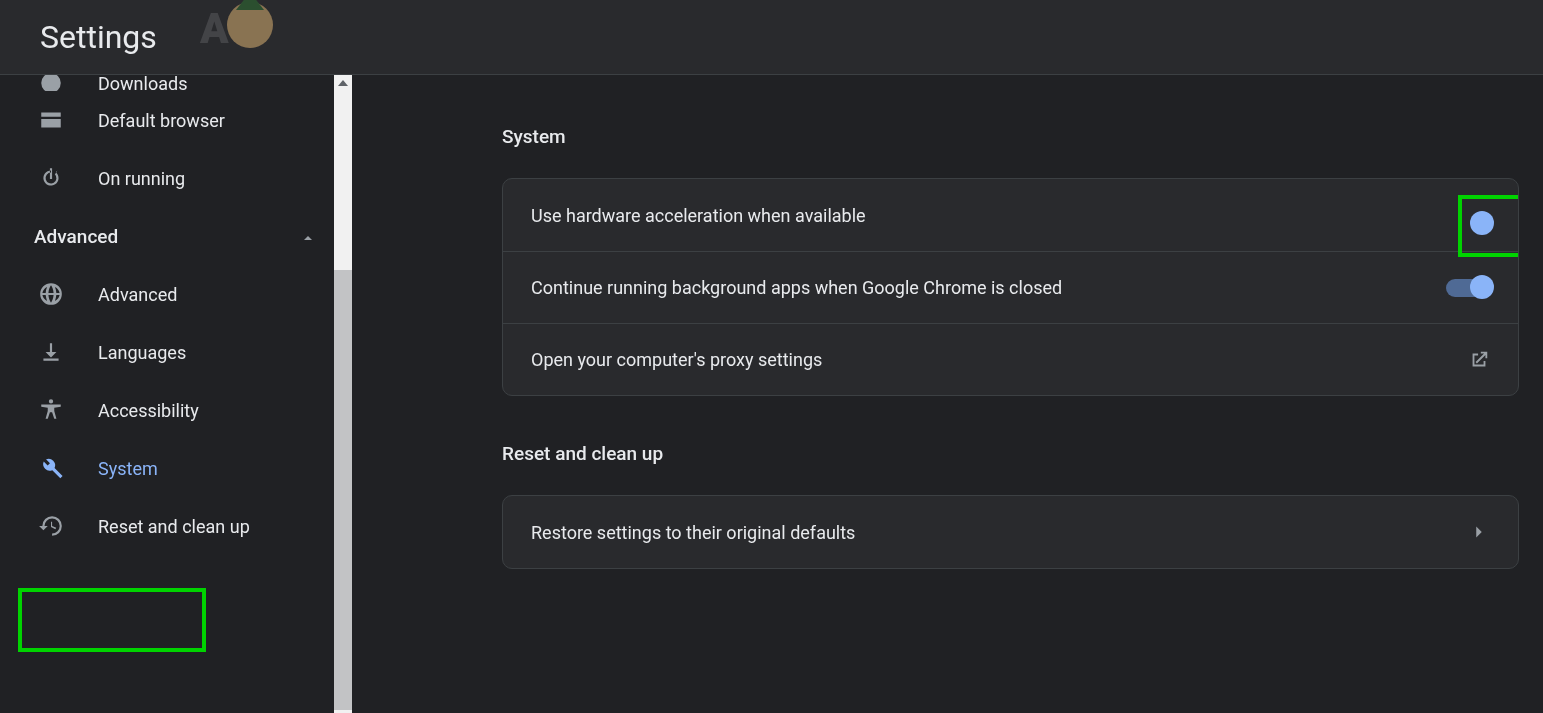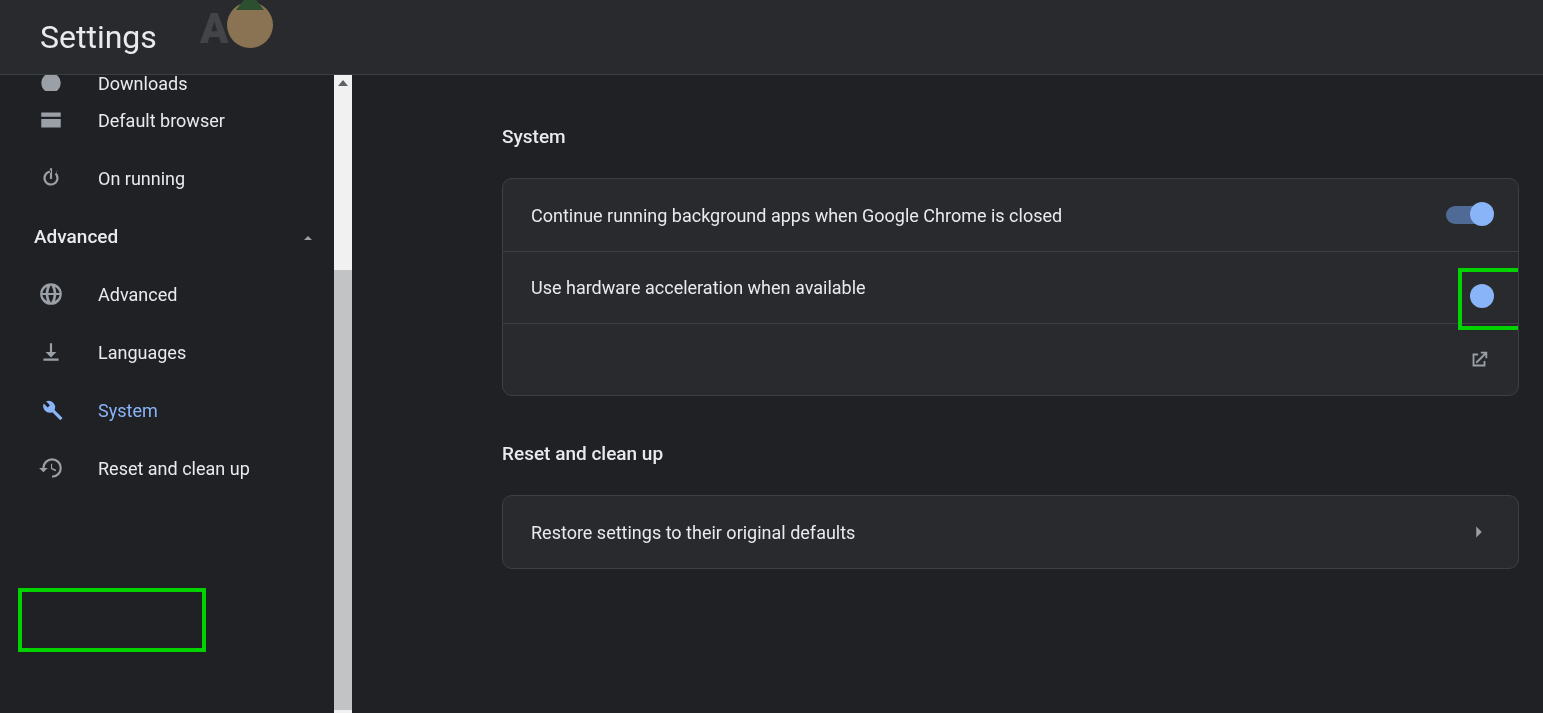--- a/index.html
+++ b/index.html
@@ -257,20 +257,26 @@
           <use href="#i-globe"></use>
         </svg>
       <span>Advanced</span>
     </div>
     <div class="nav-item">
       <svg class="ic" viewBox="0 0 24 24">
           <use href="#i-download"></use>
         </svg>
       <span>Languages</span>
     </div>
+    <div class="nav-item">
+      <svg class="ic" viewBox="0 0 24 24">
+          <use href="#i-accessibility"></use>
+        </svg>
+      <span>Accessibility</span>
+    </div>
 
     <div class="hl-box hl" style="left:18px;top:513px;width:188px;height:64px"></div>
     <div class="nav-item active">
       <svg class="ic" viewBox="0 0 24 24">
           <use href="#i-wrench"></use>
         </svg>
       <span>System</span>
     </div>
 
     <div class="nav-item">
@@ -278,34 +284,35 @@
           <use href="#i-restore"></use>
         </svg>
       <span>Reset and clean up</span>
     </div>
   </nav>
 
   <main class="main">
 
     <div class="section-title">System</div>
     <div class="card">
-      <div class="row">
-        <span>Continue running background apps when Google Chrome is closed</span>
-        <span class="spacer"></span>
-        <span class="toggle"></span>
-      </div>
       <div class="row">
         <span>Use hardware acceleration when available</span>
         <span class="spacer"></span>
         <span class="toggle-wrap">
           <span class="hl-toggle"></span>
           <span class="toggle"></span>
         </span>
       </div>
       <div class="row">
+        <span>Continue running background apps when Google Chrome is closed</span>
+        <span class="spacer"></span>
+        <span class="toggle"></span>
+      </div>
+      <div class="row">
+        <span>Open your computer's proxy settings</span>
         <span class="spacer"></span>
         <svg class="ext-icon" viewBox="0 0 24 24">
             <use href="#i-open"></use>
           </svg>
       </div>
     </div>
 
     <div class="section-title">Reset and clean up</div>
     <div class="card">
       <div class="row">

